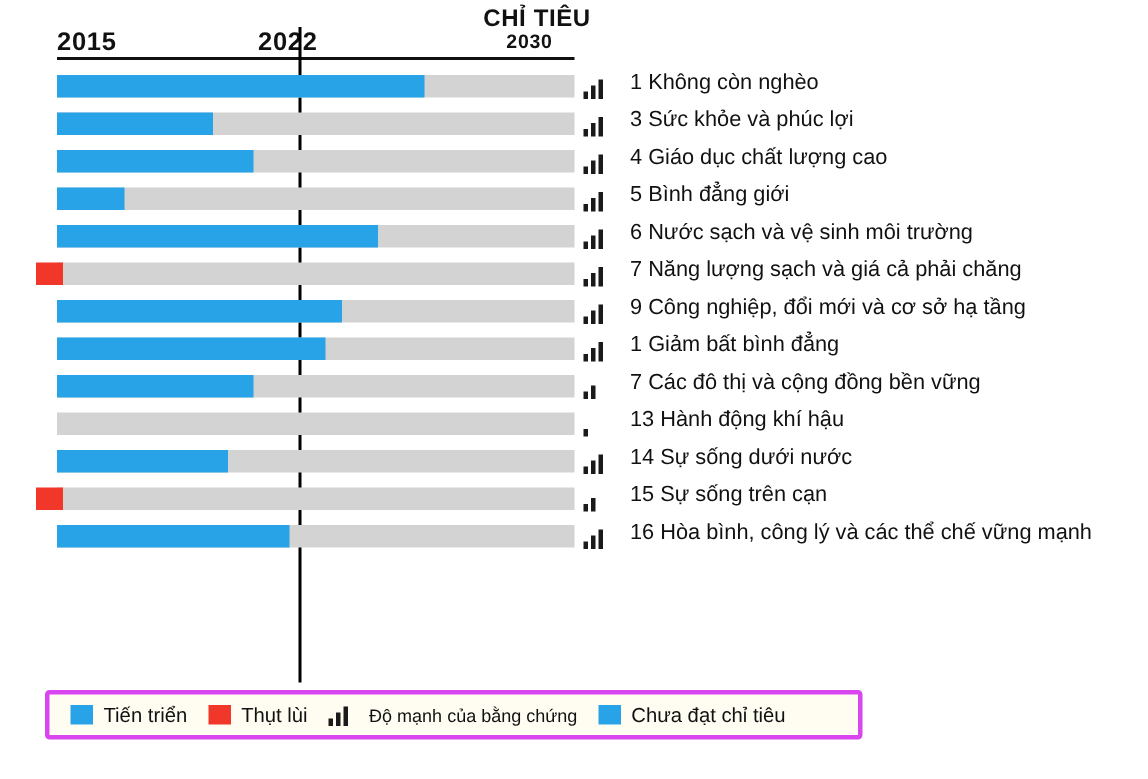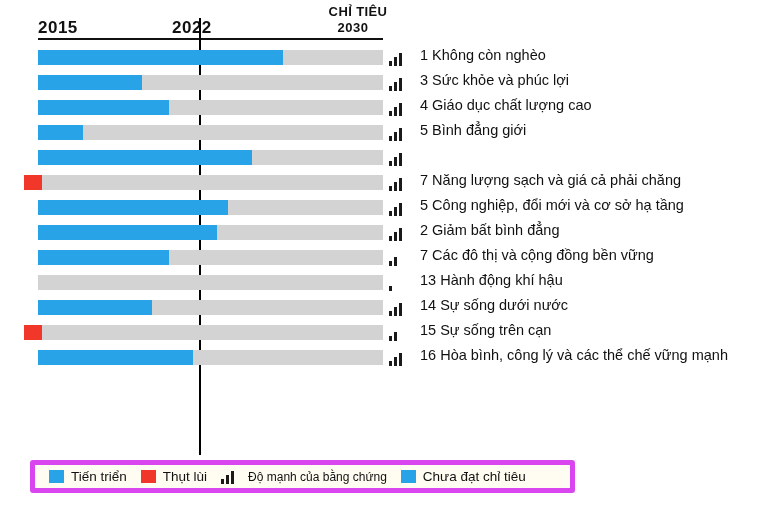--- a/index.html
+++ b/index.html
@@ -13,21 +13,21 @@
   
   .axis-label{
     position:absolute;font-weight:bold;font-size:17px;color:#111;
     letter-spacing:0.5px;
   }
   #lbl-2015{left:38px;top:18px;}
   #lbl-2022{left:172px;top:18px;}
   #lbl-2030{left:318px;top:20px;font-size:13px;text-align:center;width:70px;}
   #lbl-target{
     position:absolute;left:318px;top:4px;width:80px;text-align:center;
-    font-size:13px;font-weight:bold;color:#111;letter-spacing:0.4px;
+    font-size:16px;font-weight:bold;color:#111;letter-spacing:0.4px;
   }
 
   
   .rule-2015{position:absolute;left:38px;top:38px;width:345px;height:2px;background:#111;}
   .rule-2022-line{position:absolute;left:199px;top:18px;width:2px;height:437px;background:#000;}
 
   
   #rows{position:absolute;left:0;top:46px;width:723px;}
   .row{position:relative;height:25px;}
   .track{
@@ -51,21 +51,21 @@
   .ev2{left:5px;}
   .ev3{left:10px;}
   .label{
     position:absolute;left:420px;top:1px;font-size:14.5px;color:#111;
     white-space:nowrap;
   }
 
   
   #legend{
     position:absolute;left:30px;top:460px;width:545px;height:33px;
-    border:5px solid #d946ef;background:#fffdf2;border-radius:3px;
+    border:3px solid #d946ef;background:#fffdf2;border-radius:3px;
     display:flex;align-items:center;gap:14px;padding:0 14px;box-sizing:border-box;
   }
   .legend-item{display:flex;align-items:center;gap:7px;font-size:13.5px;color:#111;}
   .sw{width:15px;height:13px;display:inline-block;}
   .sw-progress{background:#29a3e8;}
   .sw-regress{background:#f0372a;}
   .sw-short{background:#29a3e8;}
   .legend-ev{position:relative;width:20px;height:14px;display:inline-block;}
   .legend-ev span{position:absolute;bottom:0;width:3px;background:#1a1a1a;}
 </style>
@@ -124,50 +124,51 @@
         <div class="label">5 Bình đẳng giới</div>
       </div>
       <div class="row">
         <div class="track"></div>
         <div class="fill" style="width: 213.9px;"></div>
         <div class="evidence">
           <span class="ev1" style="left: 0px; height: 5px;"></span>
           <span class="ev2" style="left: 5px; height: 9px;"></span>
           <span class="ev3" style="left: 10px; height: 13px;"></span>
         </div>
+        <div class="label">6 Nước sạch và vệ sinh môi trường</div>
       </div>
       <div class="row">
         <div class="track"></div>
         <div class="regress"></div>
         <div class="evidence">
           <span class="ev1" style="left: 0px; height: 5px;"></span>
           <span class="ev2" style="left: 5px; height: 9px;"></span>
           <span class="ev3" style="left: 10px; height: 13px;"></span>
         </div>
         <div class="label">7 Năng lượng sạch và giá cả phải chăng</div>
       </div>
       <div class="row">
         <div class="track"></div>
         <div class="fill" style="width: 189.75px;"></div>
         <div class="evidence">
           <span class="ev1" style="left: 0px; height: 5px;"></span>
           <span class="ev2" style="left: 5px; height: 9px;"></span>
           <span class="ev3" style="left: 10px; height: 13px;"></span>
         </div>
-        <div class="label">5 Công nghiệp, đổi mới và cơ sở hạ tầng</div>
+        <div class="label">9 Công nghiệp, đổi mới và cơ sở hạ tầng</div>
       </div>
       <div class="row">
         <div class="track"></div>
         <div class="fill" style="width: 179.4px;"></div>
         <div class="evidence">
           <span class="ev1" style="left: 0px; height: 5px;"></span>
           <span class="ev2" style="left: 5px; height: 9px;"></span>
           <span class="ev3" style="left: 10px; height: 13px;"></span>
         </div>
-        <div class="label">2 Giảm bất bình đẳng</div>
+        <div class="label">1 Giảm bất bình đẳng</div>
       </div>
       <div class="row">
         <div class="track"></div>
         <div class="fill" style="width: 131.1px;"></div>
         <div class="evidence">
           <span class="ev1" style="left: 0px; height: 5px;"></span>
           <span class="ev2" style="left: 5px; height: 9px;"></span>
         </div>
         <div class="label">7 Các đô thị và cộng đồng bền vững</div>
       </div>

